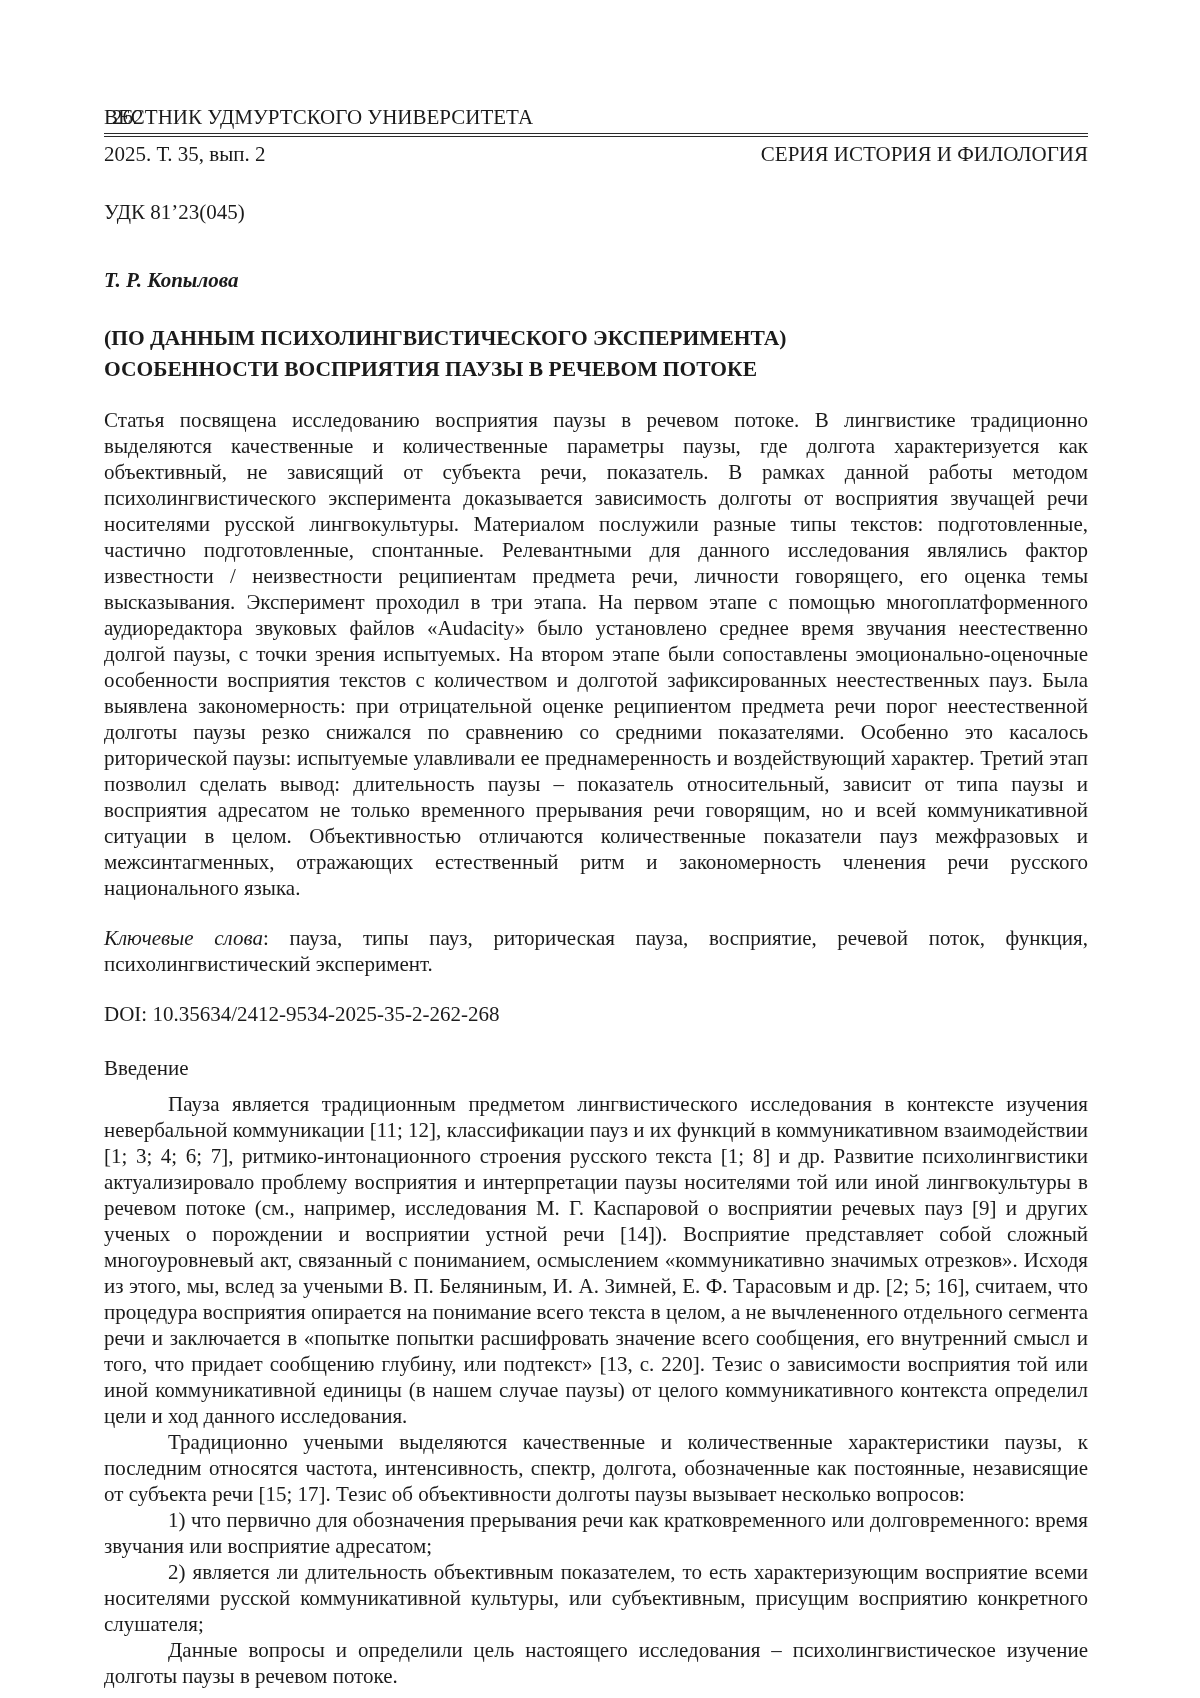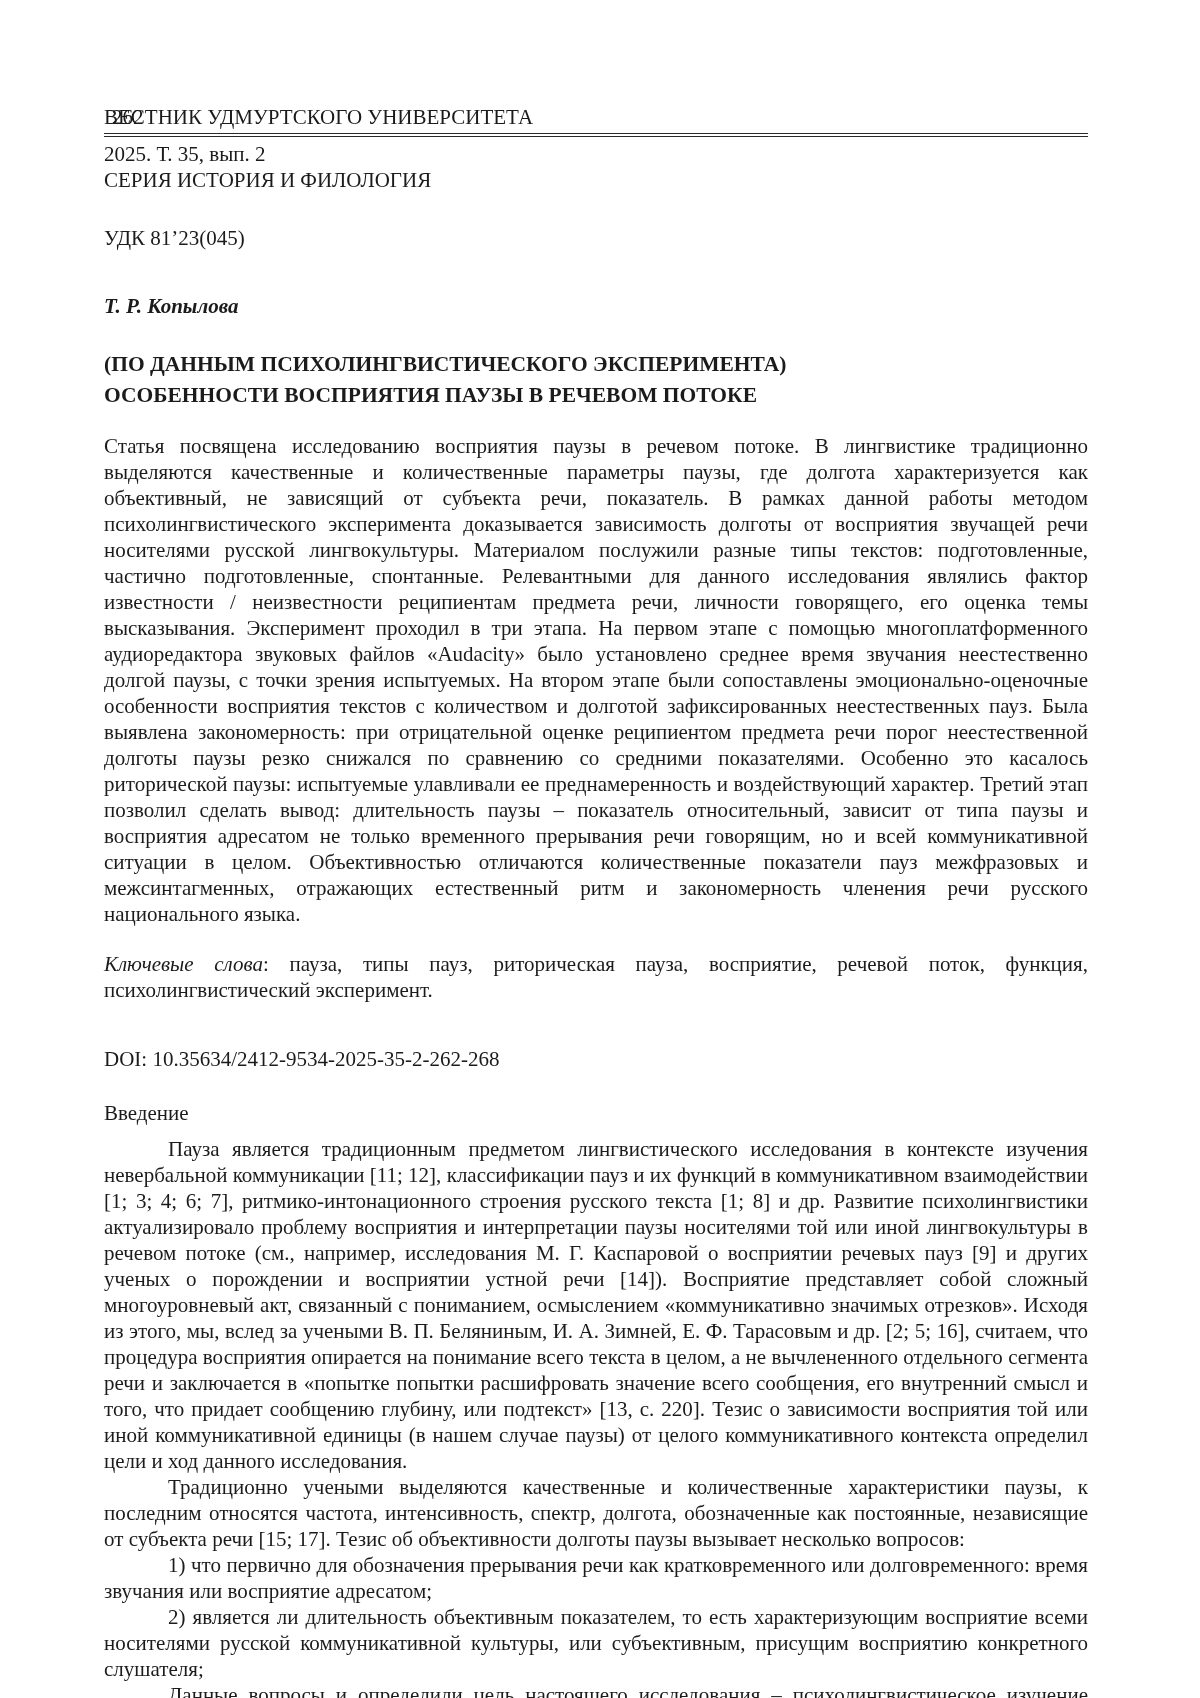--- a/index.html
+++ b/index.html
@@ -10,28 +10,28 @@
     padding:104px 112px 60px 104px;
     font-family:"Liberation Serif","DejaVu Serif",serif;
     font-size:21px;
     line-height:26px;
     color:#1b1b1b;
     background:#ffffff;
   }
   .hrow1{position:relative;text-align:left;height:26px;}
   .pagenum{position:absolute;left:8px;top:0;}
   .rule{margin-top:3px;height:2px;border-top:1.5px solid #2a2a2a;border-bottom:1.5px solid #2a2a2a;}
-  .hrow2{display:flex;justify-content:space-between;margin-top:4px;flex-direction:column;}
+  .hrow2{display:flex;justify-content:space-between;margin-top:4px;}
   .udc{margin-top:32px;}
   .author{margin-top:42px;font-weight:bold;font-style:italic;}
   .title{margin-top:30px;font-weight:bold;font-size:21.5px;line-height:31px;}
   .abstract{margin-top:22px;text-align:justify;}
   .kw{margin-top:24px;text-align:justify;}
   .kw .kw-label{font-style:italic;}
-  .doi{margin-top:43px;}
+  .doi{margin-top:24px;}
   .h-intro{margin-top:28px;font-weight:normal;}
   .bodytext{margin-top:10px;}
   .bodytext p{margin:0;text-align:justify;text-indent:64px;}
 </style>
 </head>
 <body>
 
 <div class="page">
 
   <div class="hrow1">

